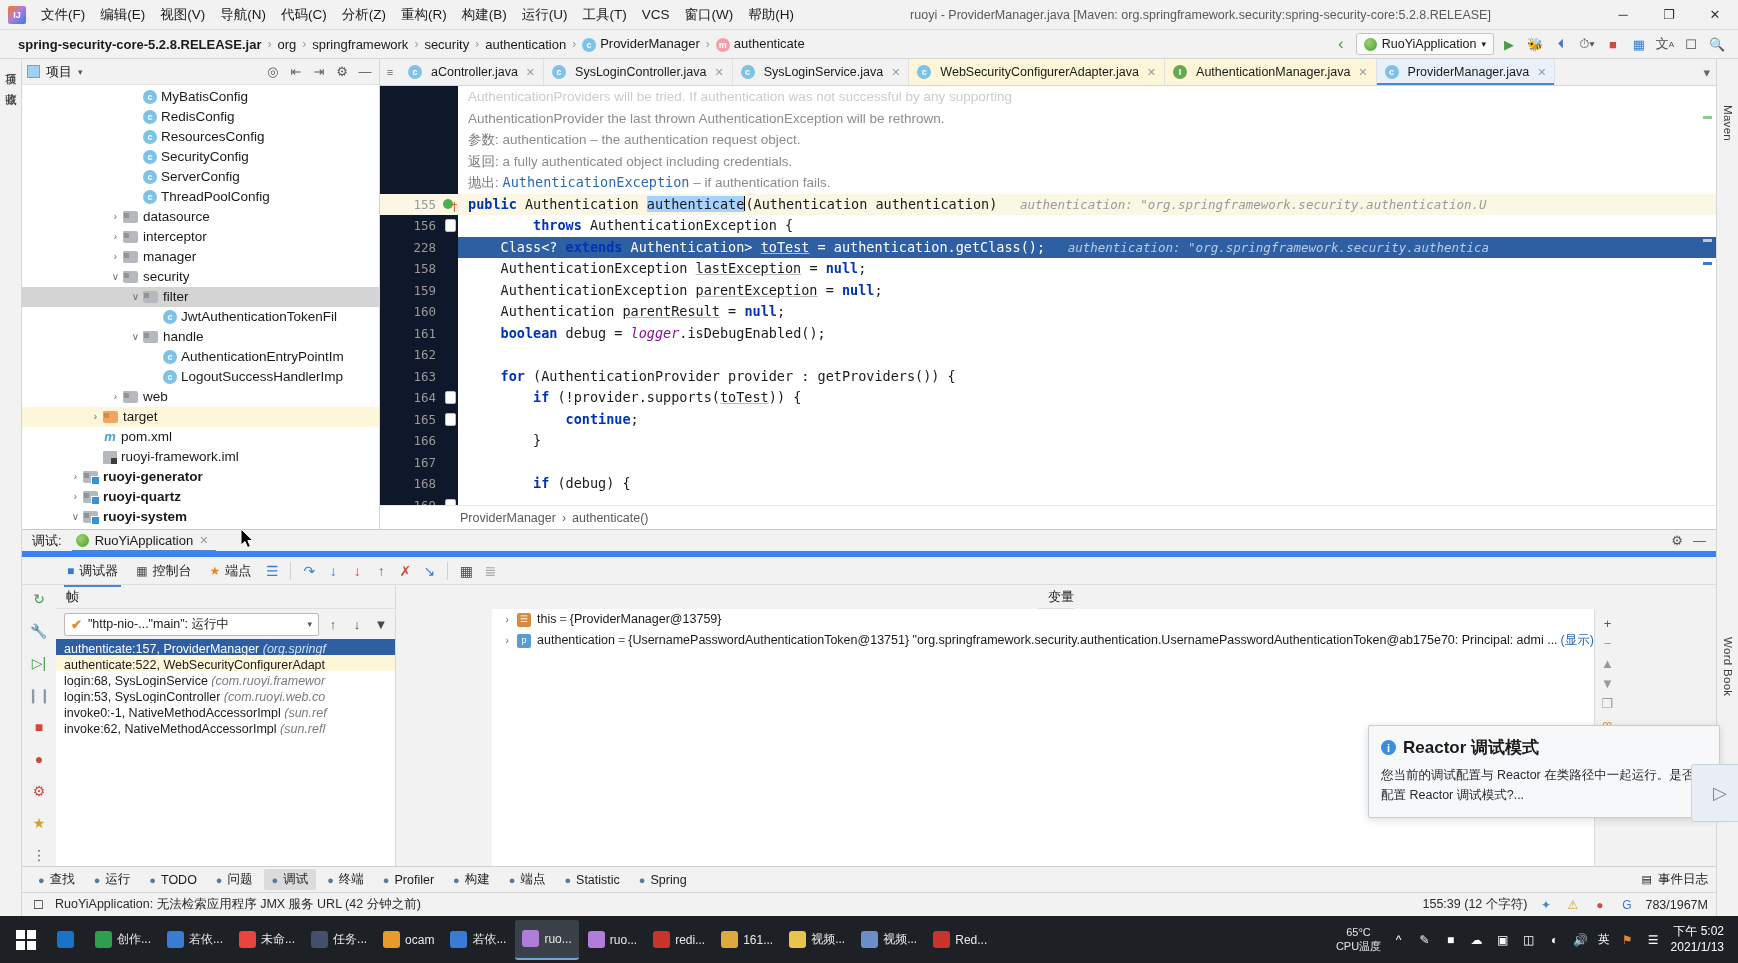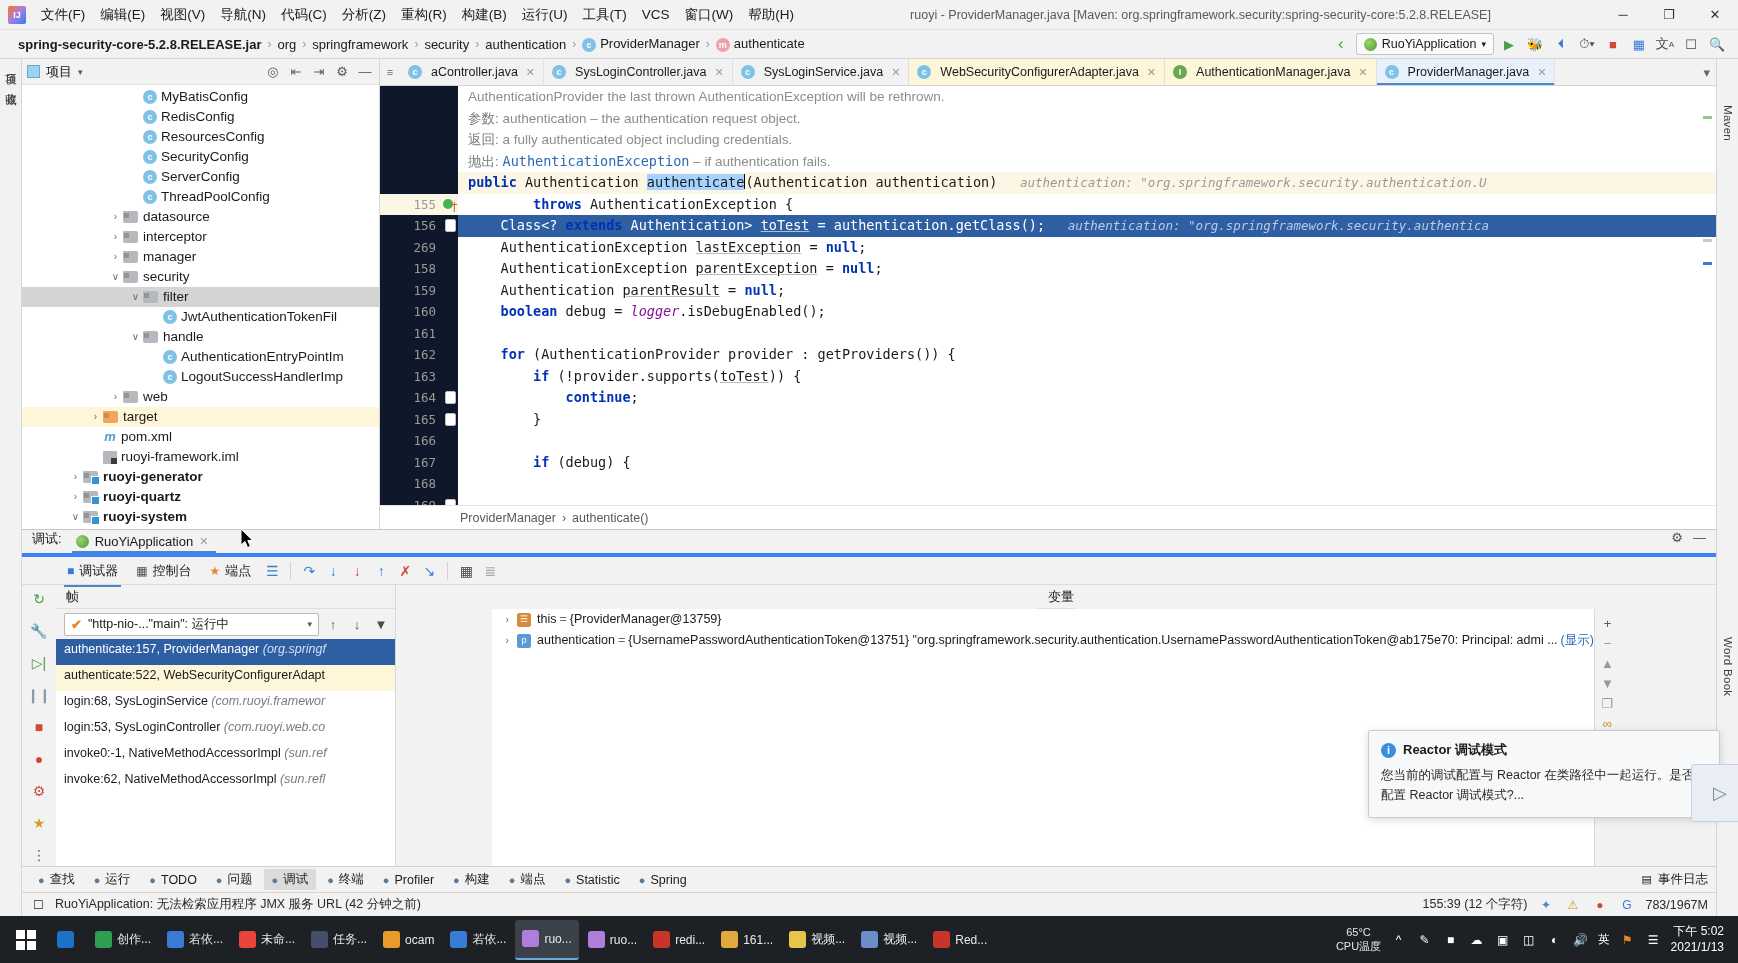--- a/index.html
+++ b/index.html
@@ -199,22 +199,22 @@
   .smark { width: 9px; height: 3px; background: #d7a0a0; margin-bottom: 4px; }
   .breadcrumb-bottom {
     height: 24px; background: #fff; border-top: 1px solid #e5e5e5;
     display: flex; align-items: center; padding-left: 80px; gap: 6px;
     font-size: 12.5px; color: #5a5a5a; flex: none;
   }
 
   
   .debugpanel { flex: 1; display: flex; flex-direction: column; background: #f2f2f2; min-height: 0; border-top: 1px solid #c8c8c8; }
   .dbg-title {
-    height: 27px; display: flex; padding: 0 10px; gap: 10px;
-    border-bottom: 4px solid #3b82f6; flex: none;
+    height: 27px; display: flex; align-items: center; padding: 0 10px; gap: 10px;
+    border-bottom: 6px solid #3b82f6; flex: none;
   }
   .dbg-title-label { font-size: 13px; color: #1a1a1a; }
   .dbg-tab-run {
     display: flex; align-items: center; gap: 6px; font-size: 13px;
     border-bottom: 2px solid #4a88c7; padding: 3px 8px 2px 4px;
   }
   .dbg-title-right { margin-left: auto; display: flex; gap: 10px; color: #555; }
   .dbg-toolbar {
     height: 28px; display: flex; align-items: center; border-bottom: 1px solid #dcdcdc;
     flex: none; padding-left: 2px;
@@ -235,21 +235,21 @@
   .col-head { height: 24px; display: flex; align-items: center; padding-left: 10px; font-size: 13px; color: #1a1a1a; border-bottom: 1px solid #e0e0e0; flex: none; }
   .thread-row { height: 30px; display: flex; align-items: center; padding: 3px 4px 3px 8px; gap: 4px; flex: none; }
   .thread-sel {
     flex: 1; display: flex; align-items: center; gap: 6px; height: 23px;
     border: 1px solid #b9b9b9; background: #fff; border-radius: 2px; padding: 0 6px; font-size: 12.5px;
   }
   .ck { color: #e8862a; font-size: 13px; font-weight: bold; }
   .chev { margin-left: auto; color: #555; font-size: 9px; }
   .mini-ico { width: 20px; height: 20px; display: flex; align-items: center; justify-content: center; font-size: 13px; color: #4a4a4a; }
   .frames-list { flex: 1; background: #fff; overflow: hidden; position: relative; font-size: 12.5px; }
-  .frow { height: 26px; line-height: 21px; padding-left: 8px; white-space: nowrap; overflow: hidden; }
+  .frow { height: 16px; line-height: 21px; padding-left: 8px; white-space: nowrap; overflow: hidden; }
   .frow.sel { background: #2e5fa3; color: #fff; }
   .frow.yellow { background: #fdf6d8; }
   .fr-pkg { font-style: italic; color: #7a7a7a; }
   .frow.sel .fr-pkg { color: #cfe0f5; }
   .vars-col { flex: 1; display: flex; flex-direction: column; min-width: 0; align-items: center; }
   .vars-body { flex: 1; background: #fff; position: relative; overflow: hidden; font-size: 12.5px; }
   .vrow { height: 21px; line-height: 21px; padding-left: 8px; white-space: nowrap; display: flex; align-items: center; gap: 3px; }
   .vtw { width: 14px; color: #666; font-size: 10px; flex: none; text-align: center; }
   .vico-t, .vico-p {
     width: 14px; height: 14px; border-radius: 2px; display: inline-flex; align-items: center;
@@ -270,21 +270,21 @@
   .notif {
     position: absolute; right: 18px; bottom: 145px; width: 352px; background: #f7f8fa;
     border: 1px solid #c8ccd4; box-shadow: 0 2px 9px rgba(0,0,0,.14); padding: 10px 12px 12px 12px;
     border-radius: 2px; z-index: 40;
   }
   .notif-head { display: flex; align-items: center; gap: 7px; margin-bottom: 7px; }
   .info-ico {
     width: 15px; height: 15px; border-radius: 50%; background: #3a8edb; color: #fff;
     font-size: 11px; font-weight: bold; display: flex; align-items: center; justify-content: center; flex: none;
   }
-  .notif-title { font-size: 13px; font-weight: bold; color: #1a1a1a; }
+  .notif-title { font-size: 17px; font-weight: bold; color: #1a1a1a; }
   .notif-body { font-size: 12.5px; color: #2a2a2a; line-height: 1.55; }
   .notif-play {
     position: absolute; right: -30px; bottom: -5px; width: 58px; height: 58px;
     background: #e9eef5; border: 1px solid #c9d2de; border-radius: 3px;
     display: flex; align-items: center; justify-content: center; color: #7d8793; font-size: 18px;
   }
 
   
   .toolwin {
     height: 26px; background: #f2f2f2; border-top: 1px solid #d0d0d0;
@@ -568,35 +568,36 @@
 
           <div class="codearea">
             <div class="gutter" id="gutter">
                 <div class="gline "></div>
                 <div class="gline "></div>
                 <div class="gline "></div>
                 <div class="gline "></div>
                 <div class="gline "></div>
                 <div class="gline cur">155<span class="bp-run"></span><span class="bp-arrow">†</span></div>
                 <div class="gline ">156<span class="foldmark"></span></div>
-                <div class="gline ">269</div>
+                <div class="gline ">228</div>
                 <div class="gline ">158</div>
                 <div class="gline ">159</div>
                 <div class="gline ">160</div>
                 <div class="gline ">161</div>
                 <div class="gline ">162</div>
                 <div class="gline ">163</div>
                 <div class="gline ">164<span class="foldmark"></span></div>
                 <div class="gline ">165<span class="foldmark"></span></div>
                 <div class="gline ">166</div>
                 <div class="gline ">167</div>
                 <div class="gline ">168</div>
                 <div class="gline ">169<span class="foldmark"></span></div>
               </div>
             <div class="codebody" id="codebody">
+                <div class="cline doc" style="opacity:.45;">AuthenticationProviders will be tried. If authentication was not successful by any supporting</div>
                 <div class="cline doc" style="">AuthenticationProvider the last thrown AuthenticationException will be rethrown.</div>
                 <div class="cline doc"><span style="color:#7a7a7a">参数:</span> authentication – the authentication request object.</div>
                 <div class="cline doc"><span style="color:#7a7a7a">返回:</span> a fully authenticated object including credentials.</div>
                 <div class="cline doc"><span style="color:#7a7a7a">抛出:</span> <span class="lnk">AuthenticationException</span> – if authentication fails.</div>
                 <div class="cline cur"><span class="kw">public</span> Authentication <span class="selword">authenticate</span><span class="caret"></span>(Authentication authentication)<span class="hint">   authentication: "org.springframework.security.authentication.U</span></div>
                 <div class="cline ">        <span class="kw">throws</span> AuthenticationException {</div>
                 <div class="cline dbgsel">    Class&lt;? <span class="kw">extends</span> Authentication&gt; <span class="loc">toTest</span> = authentication.getClass();<span class="hint">   authentication: "org.springframework.security.authentica</span></div>
                 <div class="cline ">    AuthenticationException <span class="loc">lastException</span> = <span class="kw">null</span>;</div>
                 <div class="cline ">    AuthenticationException <span class="loc">parentException</span> = <span class="kw">null</span>;</div>
                 <div class="cline ">    Authentication <span class="loc">parentResult</span> = <span class="kw">null</span>;</div>

